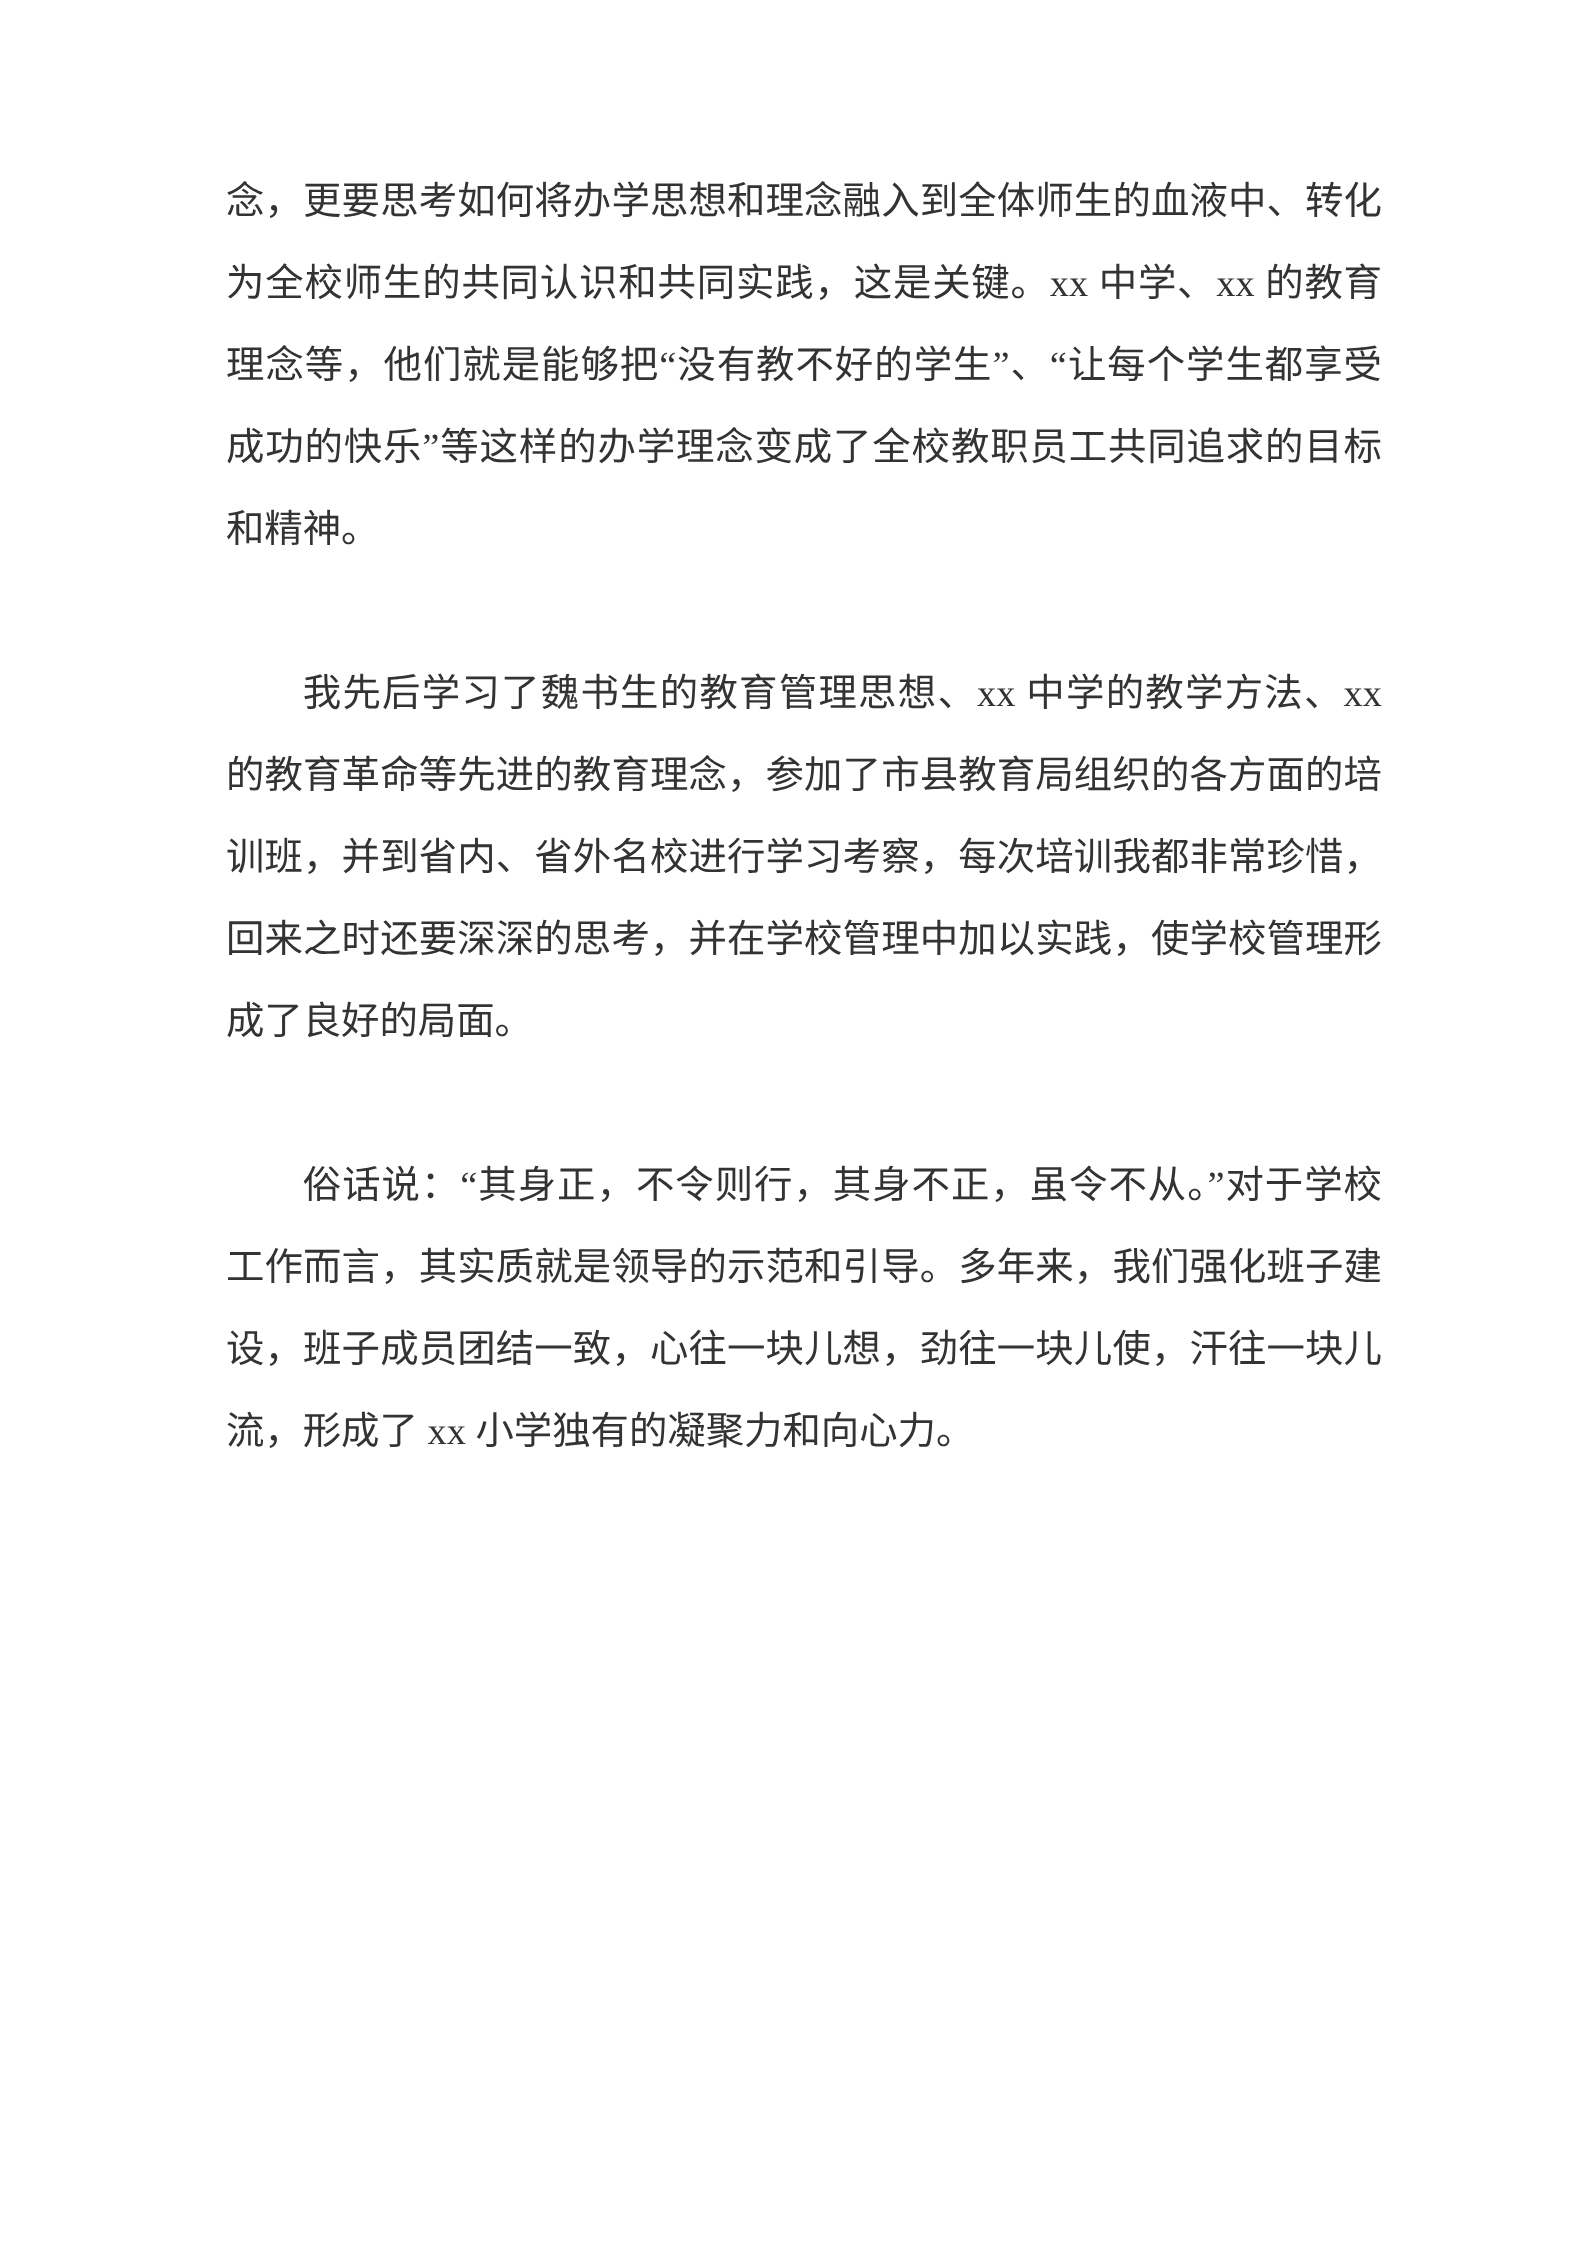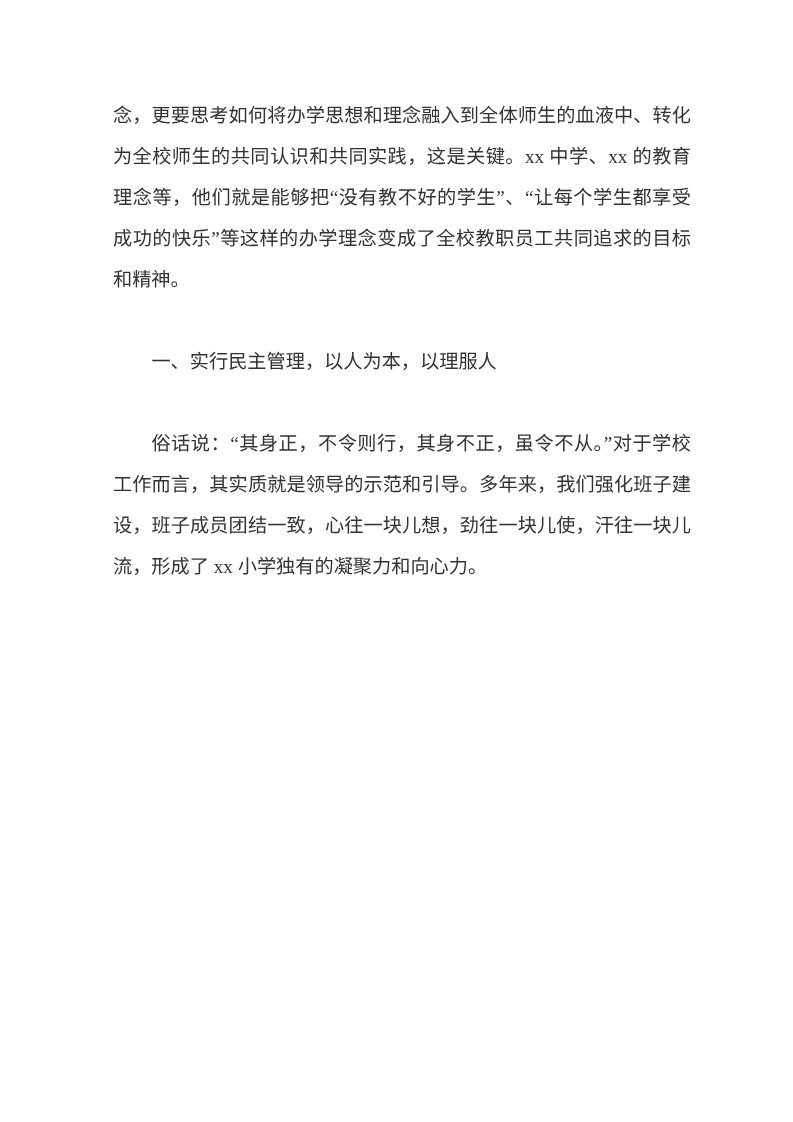--- a/index.html
+++ b/index.html
@@ -11,21 +11,21 @@
     position: relative;
     width: 793px;
     height: 1122px;
     background: #ffffff;
     overflow: hidden;
     font-family: "Liberation Serif", "DejaVu Serif", serif;
   }
   .content {
     position: absolute;
     left: 113px;
-    top: 95px;
+    top: 81px;
     width: 578px;
     color: #333333;
     font-size: 19.2px;
     line-height: 41px;
     text-align: justify;
     text-justify: inter-ideograph;
     word-break: break-all;
   }
   .para {
     margin: 0 0 41px 0;
@@ -37,16 +37,16 @@
   .para.heading {
     font-weight: normal;
   }
 </style>
 </head>
 <body>
 
 <div class="page">
   <div class="content">
     <p class="para no-indent">念，更要思考如何将办学思想和理念融入到全体师生的血液中、转化为全校师生的共同认识和共同实践，这是关键。xx 中学、xx 的教育理念等，他们就是能够把“没有教不好的学生”、“让每个学生都享受成功的快乐”等这样的办学理念变成了全校教职员工共同追求的目标和精神。</p>
-    <p class="para heading">一、实行民主管理，以人为本，以理服人</p>
+    <p class="para">我先后学习了魏书生的教育管理思想、xx 中学的教学方法、xx 的教育革命等先进的教育理念，参加了市县教育局组织的各方面的培训班，并到省内、省外名校进行学习考察，每次培训我都非常珍惜，回来之时还要深深的思考，并在学校管理中加以实践，使学校管理形成了良好的局面。</p>
     <p class="para">俗话说：“其身正，不令则行，其身不正，虽令不从。”对于学校工作而言，其实质就是领导的示范和引导。多年来，我们强化班子建设，班子成员团结一致，心往一块儿想，劲往一块儿使，汗往一块儿流，形成了 xx 小学独有的凝聚力和向心力。</p>
   </div>
 </div>
 
 </body></html>

